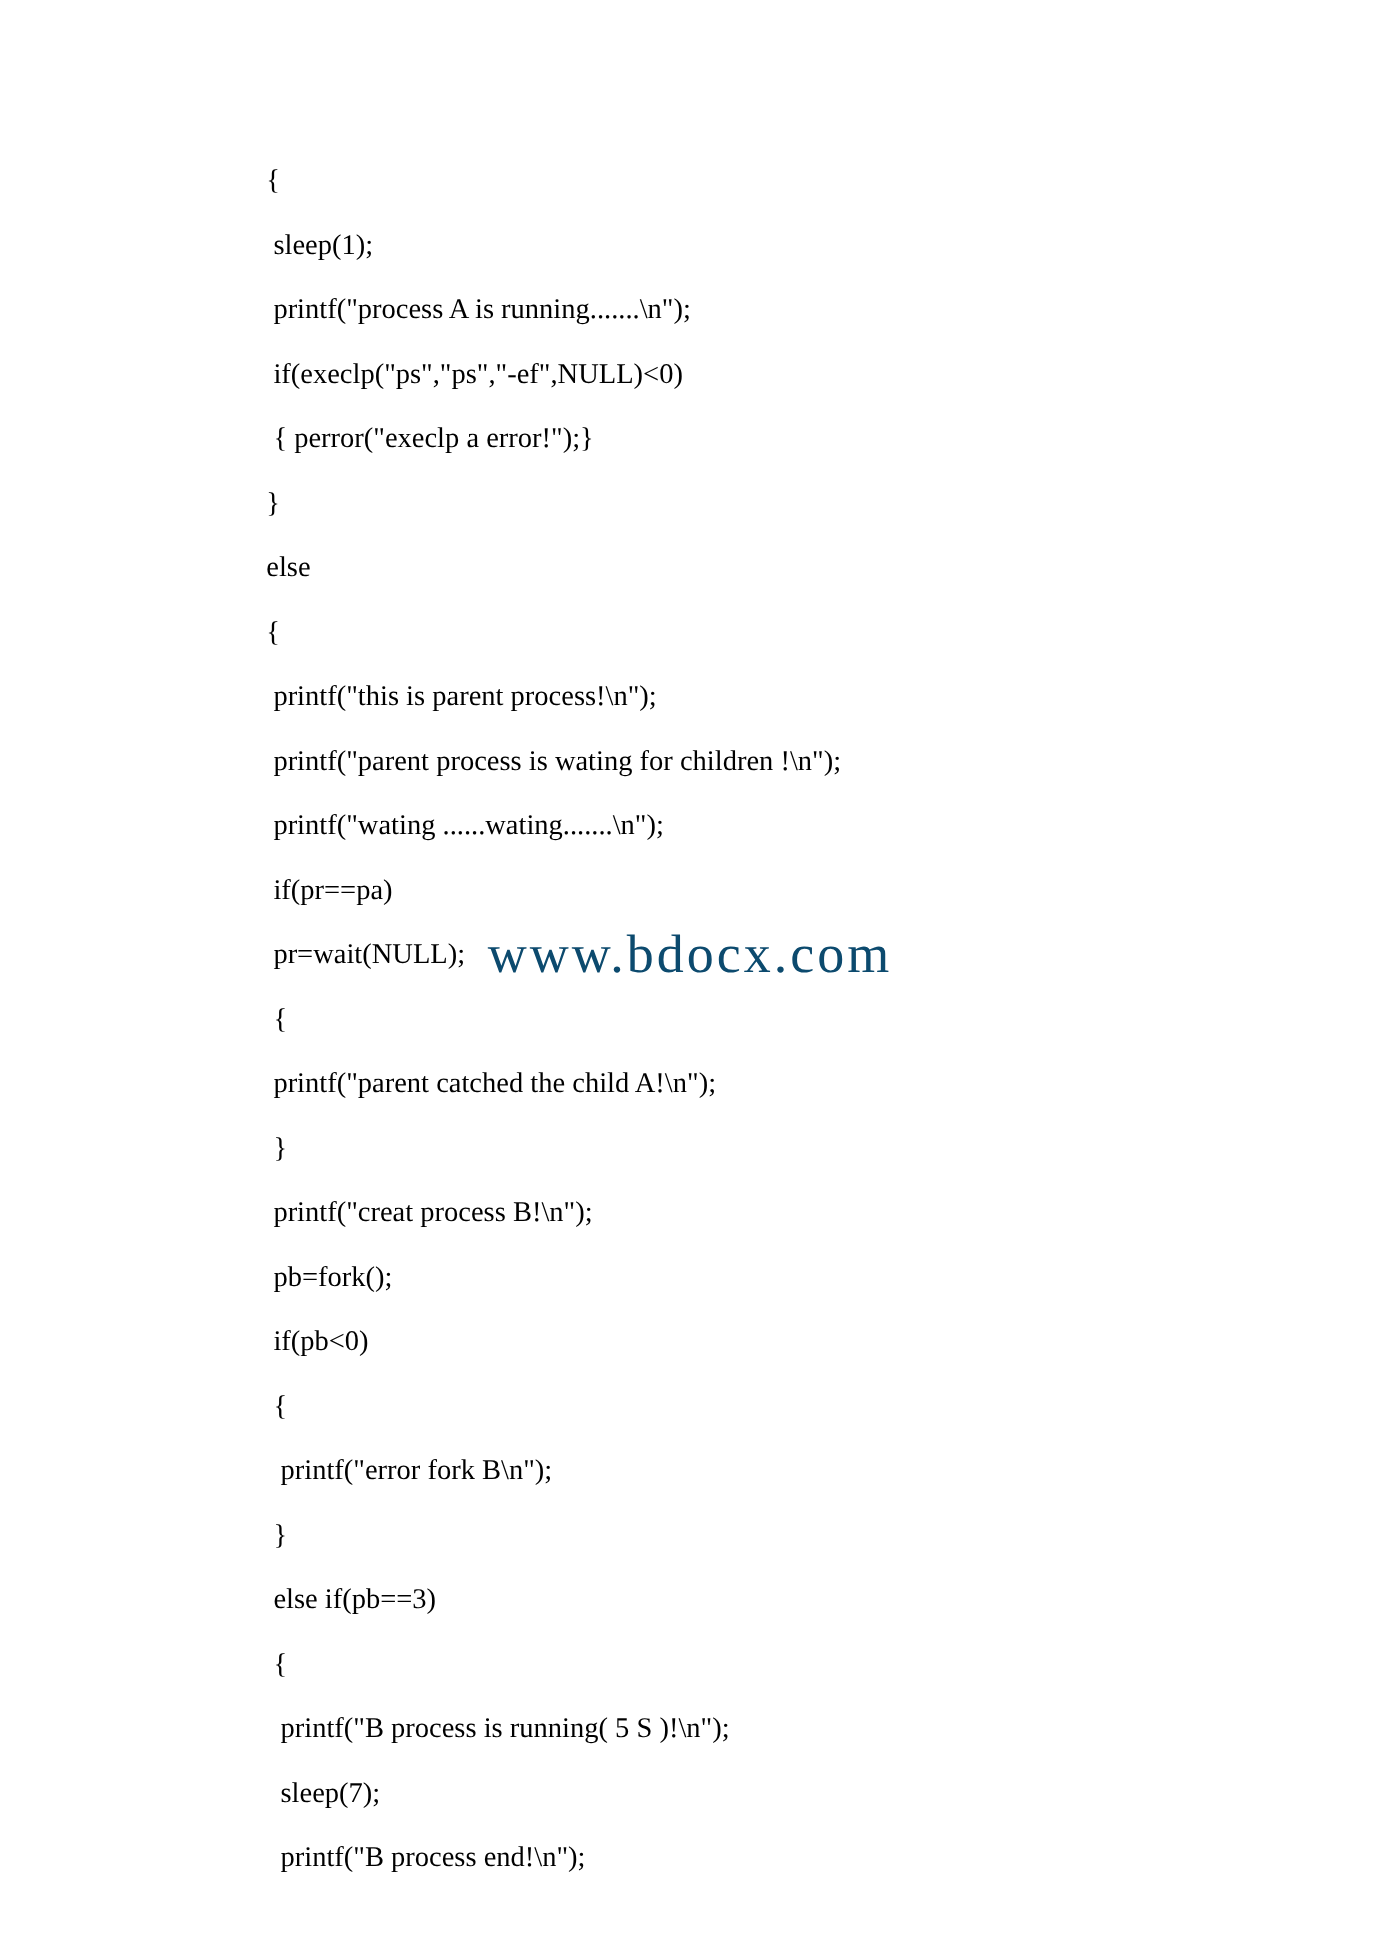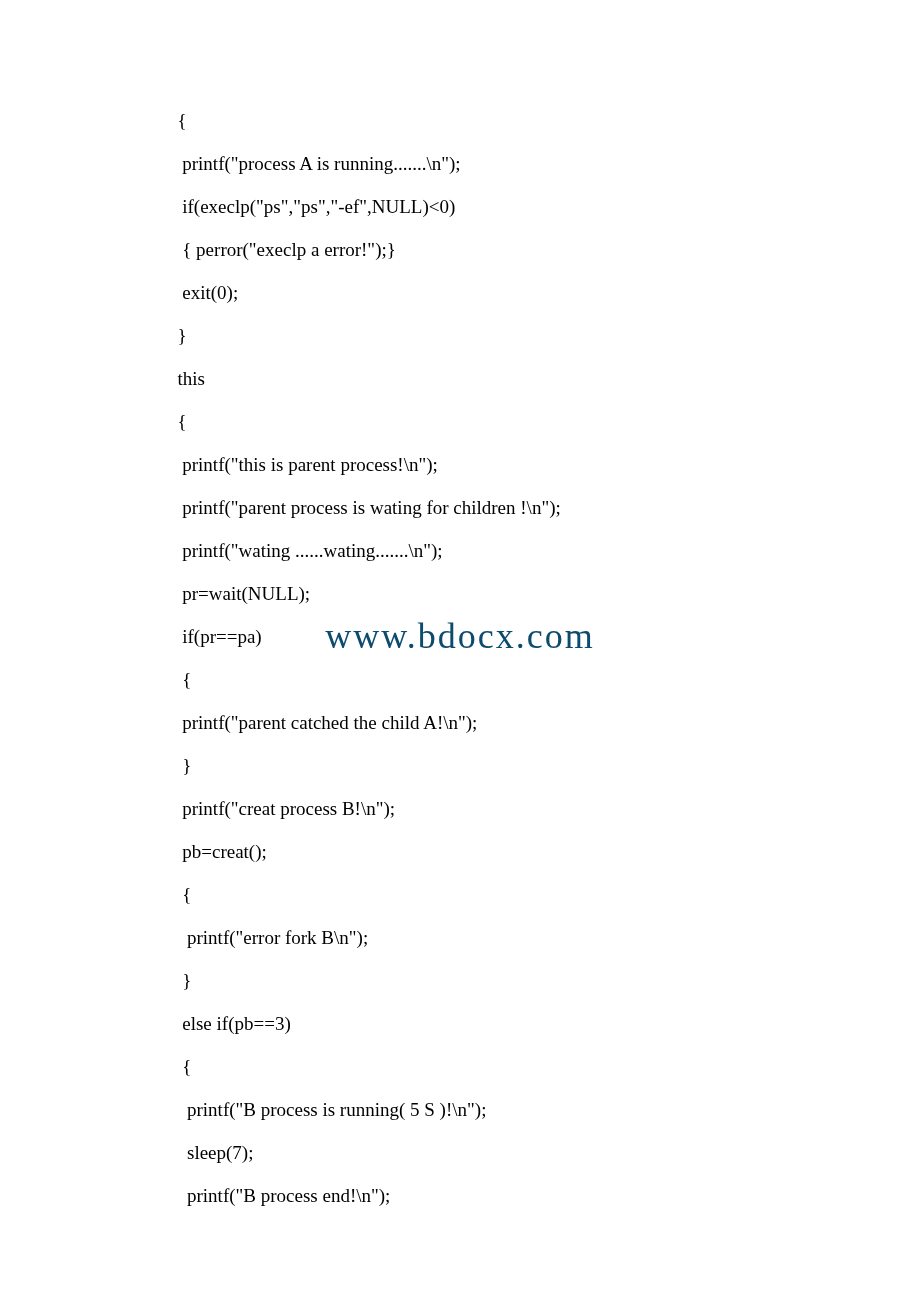--- a/index.html
+++ b/index.html
@@ -39,37 +39,38 @@
       z-index: 1;
     }
   </style>
 </head>
 <body>
 
 <div class="watermark">www.bdocx.com</div>
 
 <div class="content code-wrap">
   <div class="line">  {</div>
+  <div class="line">   sleep(1);</div>
   <div class="line">   printf("process A is running.......\n");</div>
   <div class="line">   if(execlp("ps","ps","-ef",NULL)&lt;0)</div>
   <div class="line">   { perror("execlp a error!");}</div>
-  <div class="line">   exit(0);</div>
   <div class="line">  }</div>
-  <div class="line">  this</div>
+  <div class="line">  else</div>
   <div class="line">  {</div>
   <div class="line">   printf("this is parent process!\n");</div>
   <div class="line">   printf("parent process is wating for children !\n");</div>
   <div class="line">   printf("wating ......wating.......\n");</div>
+  <div class="line">   if(pr==pa)</div>
   <div class="line">   pr=wait(NULL);</div>
-  <div class="line">   if(pr==pa)</div>
   <div class="line">   {</div>
   <div class="line">   printf("parent catched the child A!\n");</div>
   <div class="line">   }</div>
   <div class="line">   printf("creat process B!\n");</div>
-  <div class="line">   pb=creat();</div>
+  <div class="line">   pb=fork();</div>
+  <div class="line">   if(pb&lt;0)</div>
   <div class="line">   {</div>
   <div class="line">    printf("error fork B\n");</div>
   <div class="line">   }</div>
   <div class="line">   else if(pb==3)</div>
   <div class="line">   {</div>
   <div class="line">    printf("B process is running( 5 S )!\n");</div>
   <div class="line">    sleep(7);</div>
   <div class="line">    printf("B process end!\n");</div>
 
 </div>

